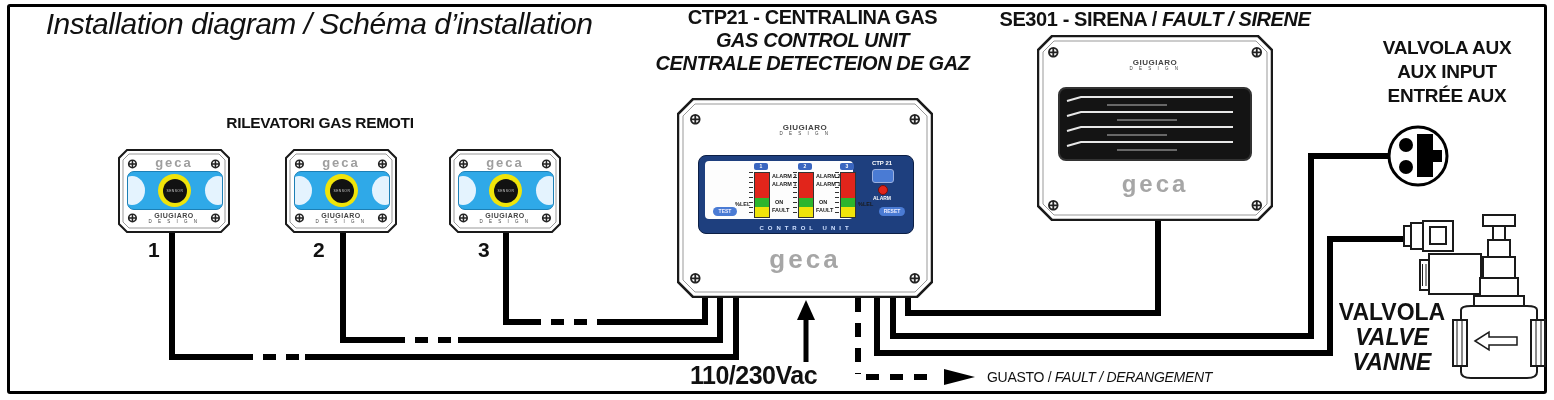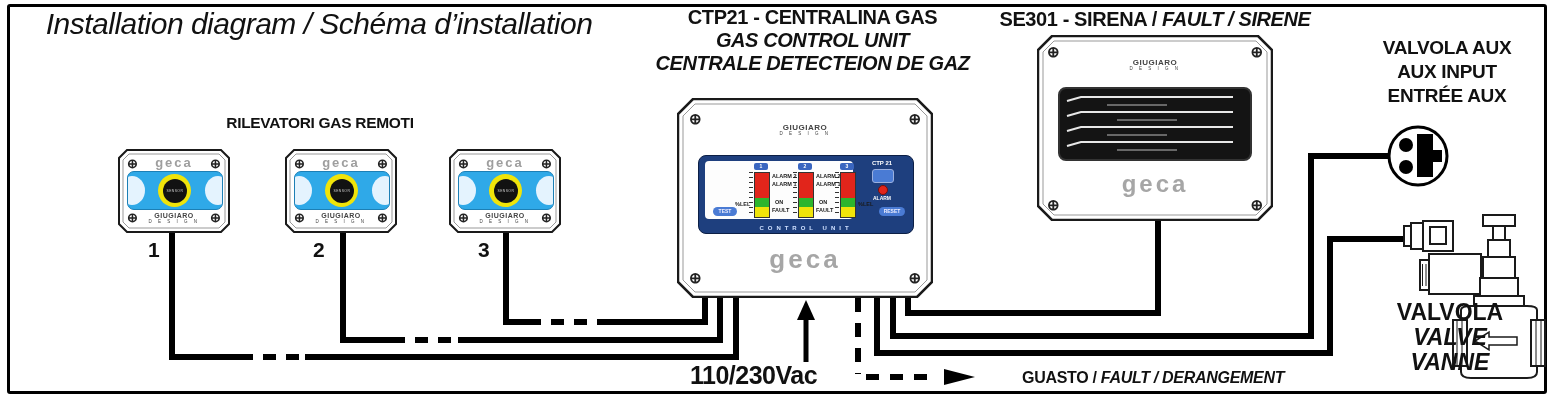--- a/index.html
+++ b/index.html
@@ -10,21 +10,21 @@
   .ctr{text-align:center;}
   .b{font-weight:bold;} .i{font-style:italic;}
   .title1{font-size:30px;letter-spacing:-.5px;}
   .title2{font-size:30px;font-style:italic;letter-spacing:-.5px;}
   .h-small{font-size:15.5px;font-weight:bold;letter-spacing:-.3px;line-height:18px;}
   .h-mid{font-size:20px;font-weight:bold;letter-spacing:-.4px;line-height:23px;}
   .h-aux{font-size:19px;font-weight:bold;letter-spacing:-.3px;line-height:24px;}
   .h-valve{font-size:23px;font-weight:bold;line-height:25px;}
   .num{font-size:21px;font-weight:bold;}
   .power{font-size:25px;font-weight:bold;letter-spacing:-.5px;}
-  .fault{font-size:16px;font-weight:bold;letter-spacing:-.3px;margin-left:35px;}
+  .fault{font-size:14px;font-weight:normal;letter-spacing:-.3px;}
   .screw{position:absolute;font-size:13px;line-height:13px;color:#222;font-weight:bold;}
   .geca-sm{position:absolute;width:100%;text-align:center;font-size:13px;font-weight:bold;
            color:#9e9e9e;letter-spacing:2px;}
   .geca-lg{position:absolute;width:100%;text-align:center;font-weight:bold;color:#a6a6a6;letter-spacing:3px;}
   .giu{position:absolute;width:100%;text-align:center;color:#444;line-height:5px;}
   .giu .g1{font-size:7px;font-weight:bold;letter-spacing:.5px;line-height:7px;}
   .giu .g2{font-size:4.5px;letter-spacing:2.5px;line-height:5px;}
   .det-window{position:absolute;left:9px;top:22px;width:94px;height:37px;border-radius:7px;
               border:1px solid #1c7fb5;overflow:hidden;}
   .lens{position:absolute;top:4px;width:26px;height:29px;background:#eef7ff;border-radius:50%;opacity:.95;}
@@ -326,19 +326,19 @@
       <path d="M80,131 L94,122 L94,127 L122,127 L122,135 L94,135 L94,140 Z" stroke-width="1.5"></path>
     </g>
   </svg>
 
   <div class="abs power lbl" style="left:690px;top:361px;z-index:3;">110/230Vac</div>
 
   <div class="abs fault lbl" style="left:987px;top:369px;z-index:3;">
     <span>GUASTO / </span><span class="i">FAULT</span><span class="i"> / </span><span class="i">DERANGEMENT</span>
   </div>
 
-  <div class="abs ctr h-valve" style="left:1388px;top:300px;width:124px;z-index:3;">
+  <div class="abs ctr h-valve" style="left:1330px;top:300px;width:124px;z-index:3;">
     <div class="lbl">VALVOLA</div>
     <div class="i lbl">VALVE</div>
     <div class="i lbl">VANNE</div>
   </div>
 
 </div>
 
 </body></html>

